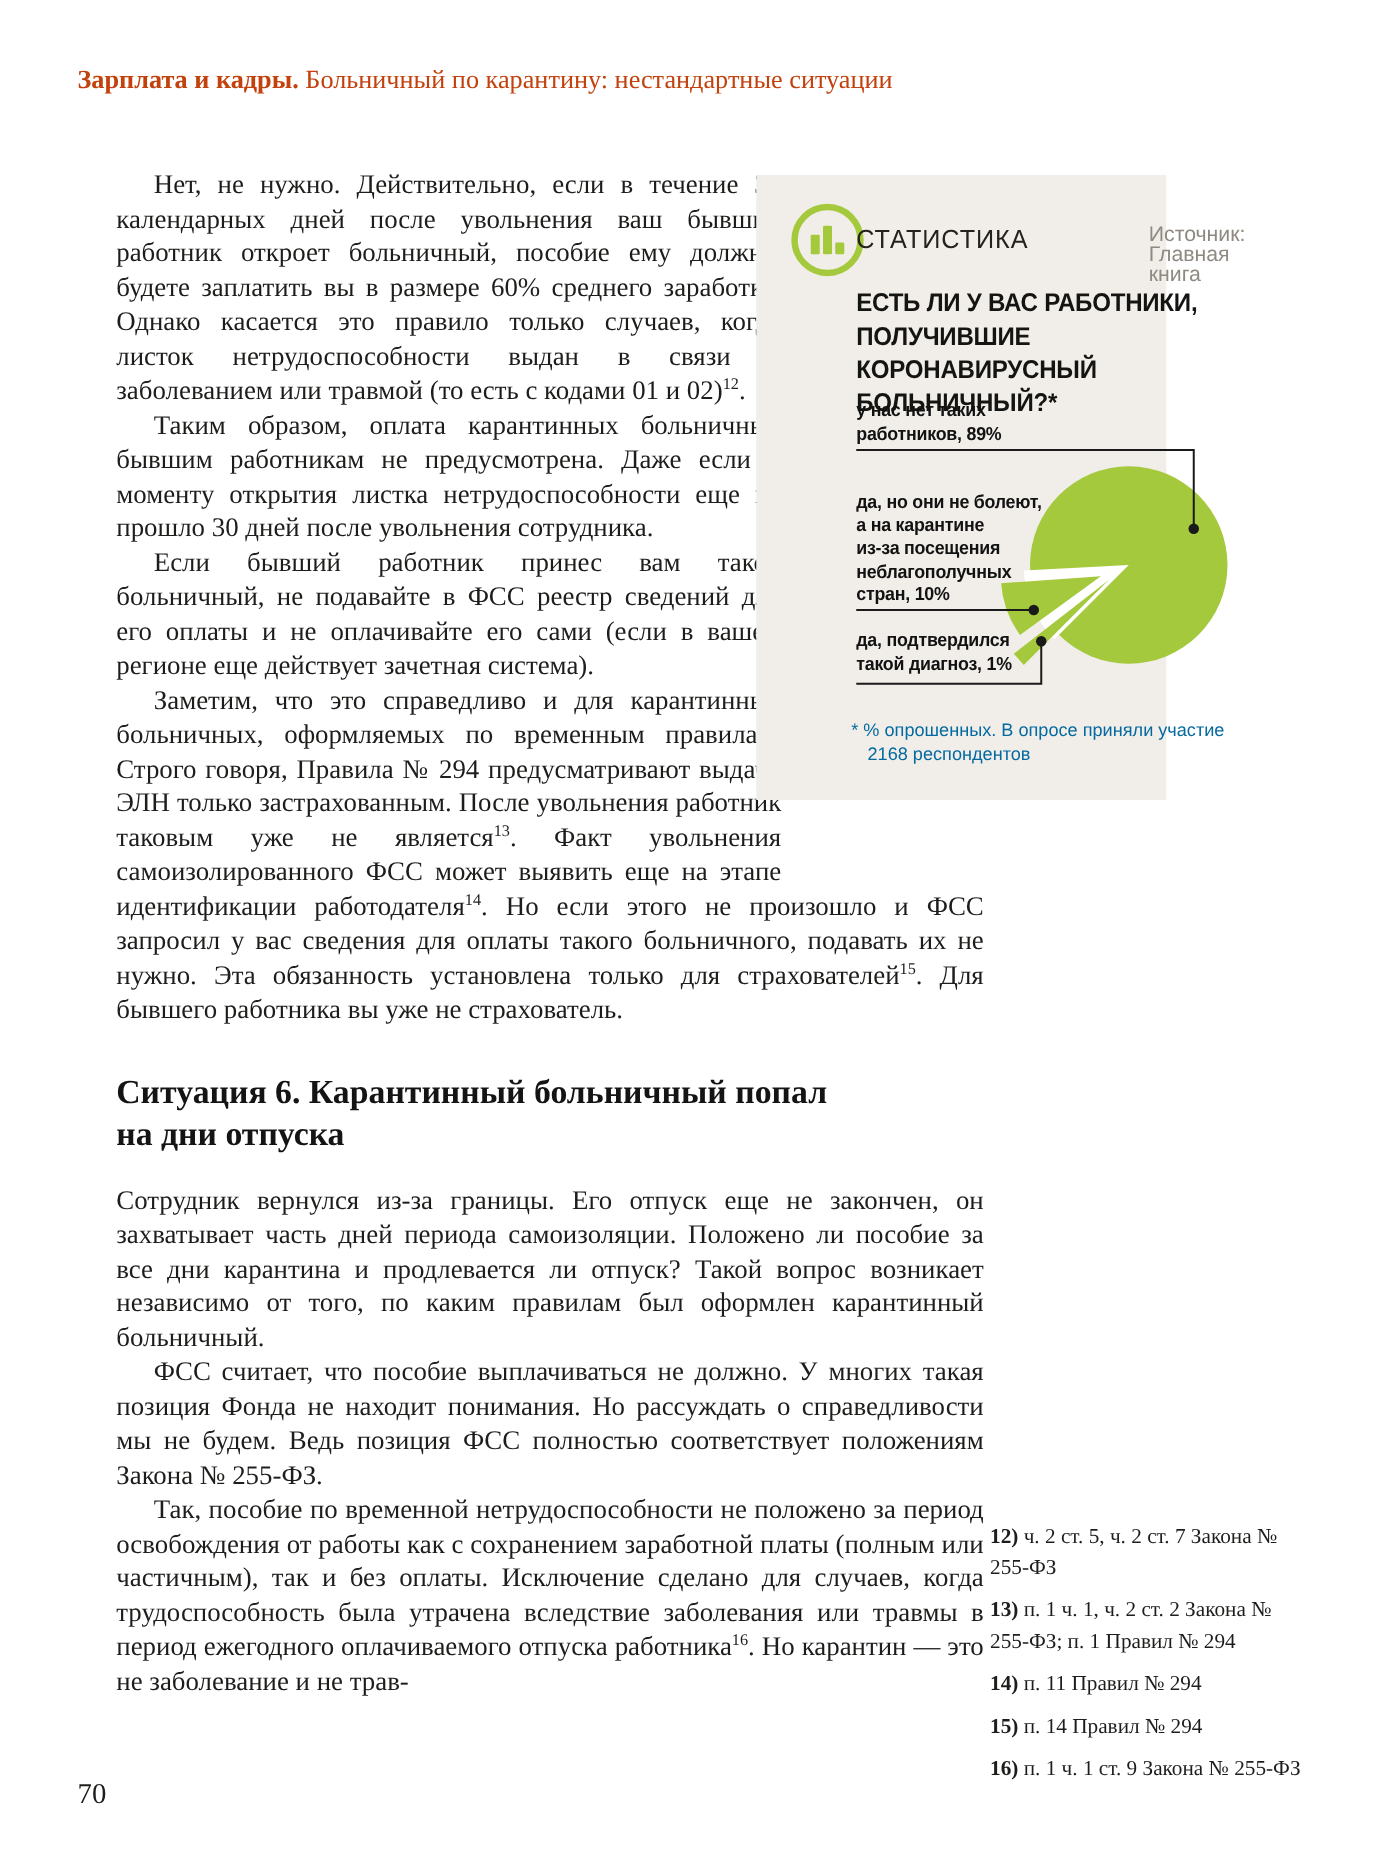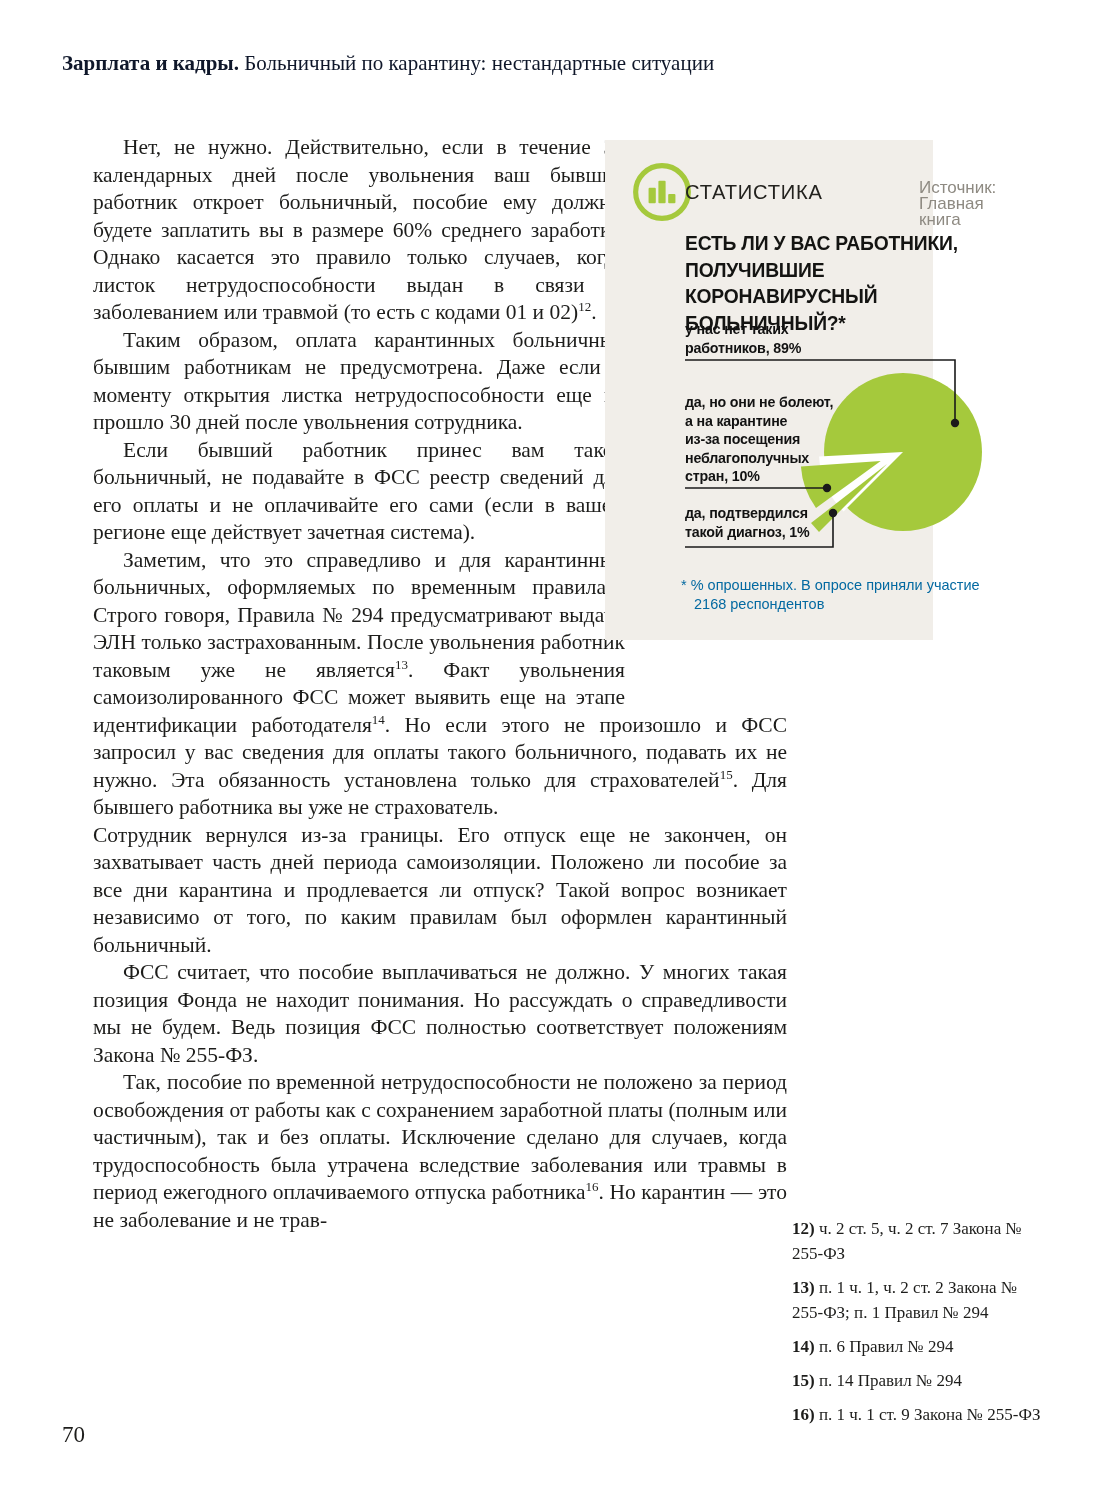--- a/index.html
+++ b/index.html
@@ -1,21 +1,21 @@
 <!DOCTYPE html>
 <html lang="ru"><head>
 <meta charset="utf-8">
 <style>
   html,body { margin:0; padding:0; background:#ffffff; }
   .page {
     position:relative; width:1104px; height:1500px; background:#ffffff;
     font-family:"Liberation Serif","DejaVu Serif",serif; color:#1d1d1b; overflow:hidden;
   }
   
-  .page-header { position:absolute; left:62px; top:50px; font-size:21px; line-height:26px; color:#0f172a; }
+  .page-header { position:absolute; left:62px; top:50px; font-size:21px; line-height:26px; color:#c2410c; }
   .page-header .hd-bold { font-weight:700; }
   
   .article { position:absolute; left:45px; top:134px; width:694px; font-size:21.5px; line-height:27.5px; text-align:justify;margin-left:48px; }
   .float-spacer { float:right; width:162px; height:552px; }
   .article p { margin:0; text-indent:30px; }
   .article p.no-indent { text-indent:0; }
   .article sup { font-size:13px; line-height:0; vertical-align:super; letter-spacing:0; }
   .section-heading { margin:34px 0 23px 0; font-size:27px; line-height:34px; font-weight:700; max-width:580px; text-align:left; color:#141414; }
   
   .stats-box { position:absolute; left:605px; top:140px; width:328px; height:500px; background:#f1eee9;
@@ -48,20 +48,21 @@
   <div class="page-header">
     <span class="hd-bold">Зарплата и кадры.</span><span> Больничный по карантину: нестандартные ситуации</span>
   </div>
 
   <div class="article">
     <div class="float-spacer"></div>
     <p>Нет, не нужно. Действительно, если в течение 30 календарных дней после увольнения ваш бывший работник откроет больничный, пособие ему должны будете заплатить вы в размере 60% среднего заработка. Однако касается это правило только случаев, когда листок нетрудоспособности выдан в связи с заболеванием или травмой (то есть с кодами 01 и 02)<sup>12</sup>.</p>
     <p>Таким образом, оплата карантинных больничных бывшим работникам не предусмотрена. Даже если к моменту открытия листка нетрудоспособности еще не прошло 30 дней после увольнения сотрудника.</p>
     <p>Если бывший работник принес вам такой больничный, не подавайте в ФСС реестр сведений для его оплаты и не оплачивайте его сами (если в вашем регионе еще действует зачетная система).</p>
     <p>Заметим, что это справедливо и для карантинных больничных, оформляемых по временным правилам. Строго говоря, Правила № 294 предусматривают выдачу ЭЛН только застрахованным. После увольнения работник таковым уже не является<sup>13</sup>. Факт увольнения самоизолированного ФСС может выявить еще на этапе идентификации работодателя<sup>14</sup>. Но если этого не произошло и ФСС запросил у вас сведения для оплаты такого больничного, подавать их не нужно. Эта обязанность установлена только для страхователей<sup>15</sup>. Для бывшего работника вы уже не страхователь.</p>
+    <h2 class="section-heading">Ситуация 6. Карантинный больничный попал на дни отпуска</h2>
     <p class="no-indent">Сотрудник вернулся из-за границы. Его отпуск еще не закончен, он захватывает часть дней периода самоизоляции. Положено ли пособие за все дни карантина и продлевается ли отпуск? Такой вопрос возникает независимо от того, по каким правилам был оформлен карантинный больничный.</p>
     <p>ФСС считает, что пособие выплачиваться не должно. У многих такая позиция Фонда не находит понимания. Но рассуждать о справедливости мы не будем. Ведь позиция ФСС полностью соответствует положениям Закона № 255-ФЗ.</p>
     <p>Так, пособие по временной нетрудоспособности не положено за период освобождения от работы как с сохранением заработной платы (полным или частичным), так и без оплаты. Исключение сделано для случаев, когда трудоспособность была утрачена вследствие заболевания или травмы в период ежегодного оплачиваемого отпуска работника<sup>16</sup>. Но карантин — это не заболевание и не трав-</p>
   </div>
 
   <div class="stats-box">
     <svg class="sb-icon" viewBox="0 0 60 60" aria-hidden="true">
       <circle cx="30" cy="30" r="25.5" fill="none" stroke="#a5c93c" stroke-width="5"></circle>
       <rect x="17" y="26" width="7" height="15" rx="1" fill="#a5c93c"></rect>
       <rect x="26.5" y="19" width="7" height="22" rx="1" fill="#a5c93c"></rect>
@@ -101,19 +102,19 @@
 стран, 10%</div>
     <div class="sb-label sb-label-1">да, подтвердился
 такой диагноз, 1%</div>
     <div class="sb-note">* % опрошенных. В опросе приняли участие
 2168 респондентов</div>
   </div>
 
   <div class="footnotes">
     <div class="fn"><span class="fn-num">12)</span><span> ч. 2 ст. 5, ч. 2 ст. 7 Закона № 255-ФЗ</span></div>
     <div class="fn"><span class="fn-num">13)</span><span> п. 1 ч. 1, ч. 2 ст. 2 Закона № 255-ФЗ; п. 1 Правил № 294</span></div>
-    <div class="fn"><span class="fn-num">14)</span><span> п. 6 Правил № 294</span></div>
+    <div class="fn"><span class="fn-num">14)</span><span> п. 11 Правил № 294</span></div>
     <div class="fn"><span class="fn-num">15)</span><span> п. 14 Правил № 294</span></div>
     <div class="fn"><span class="fn-num">16)</span><span> п. 1 ч. 1 ст. 9 Закона № 255-ФЗ</span></div>
   </div>
 
   <div class="page-number">70</div>
 </div>
 
 </body></html>

